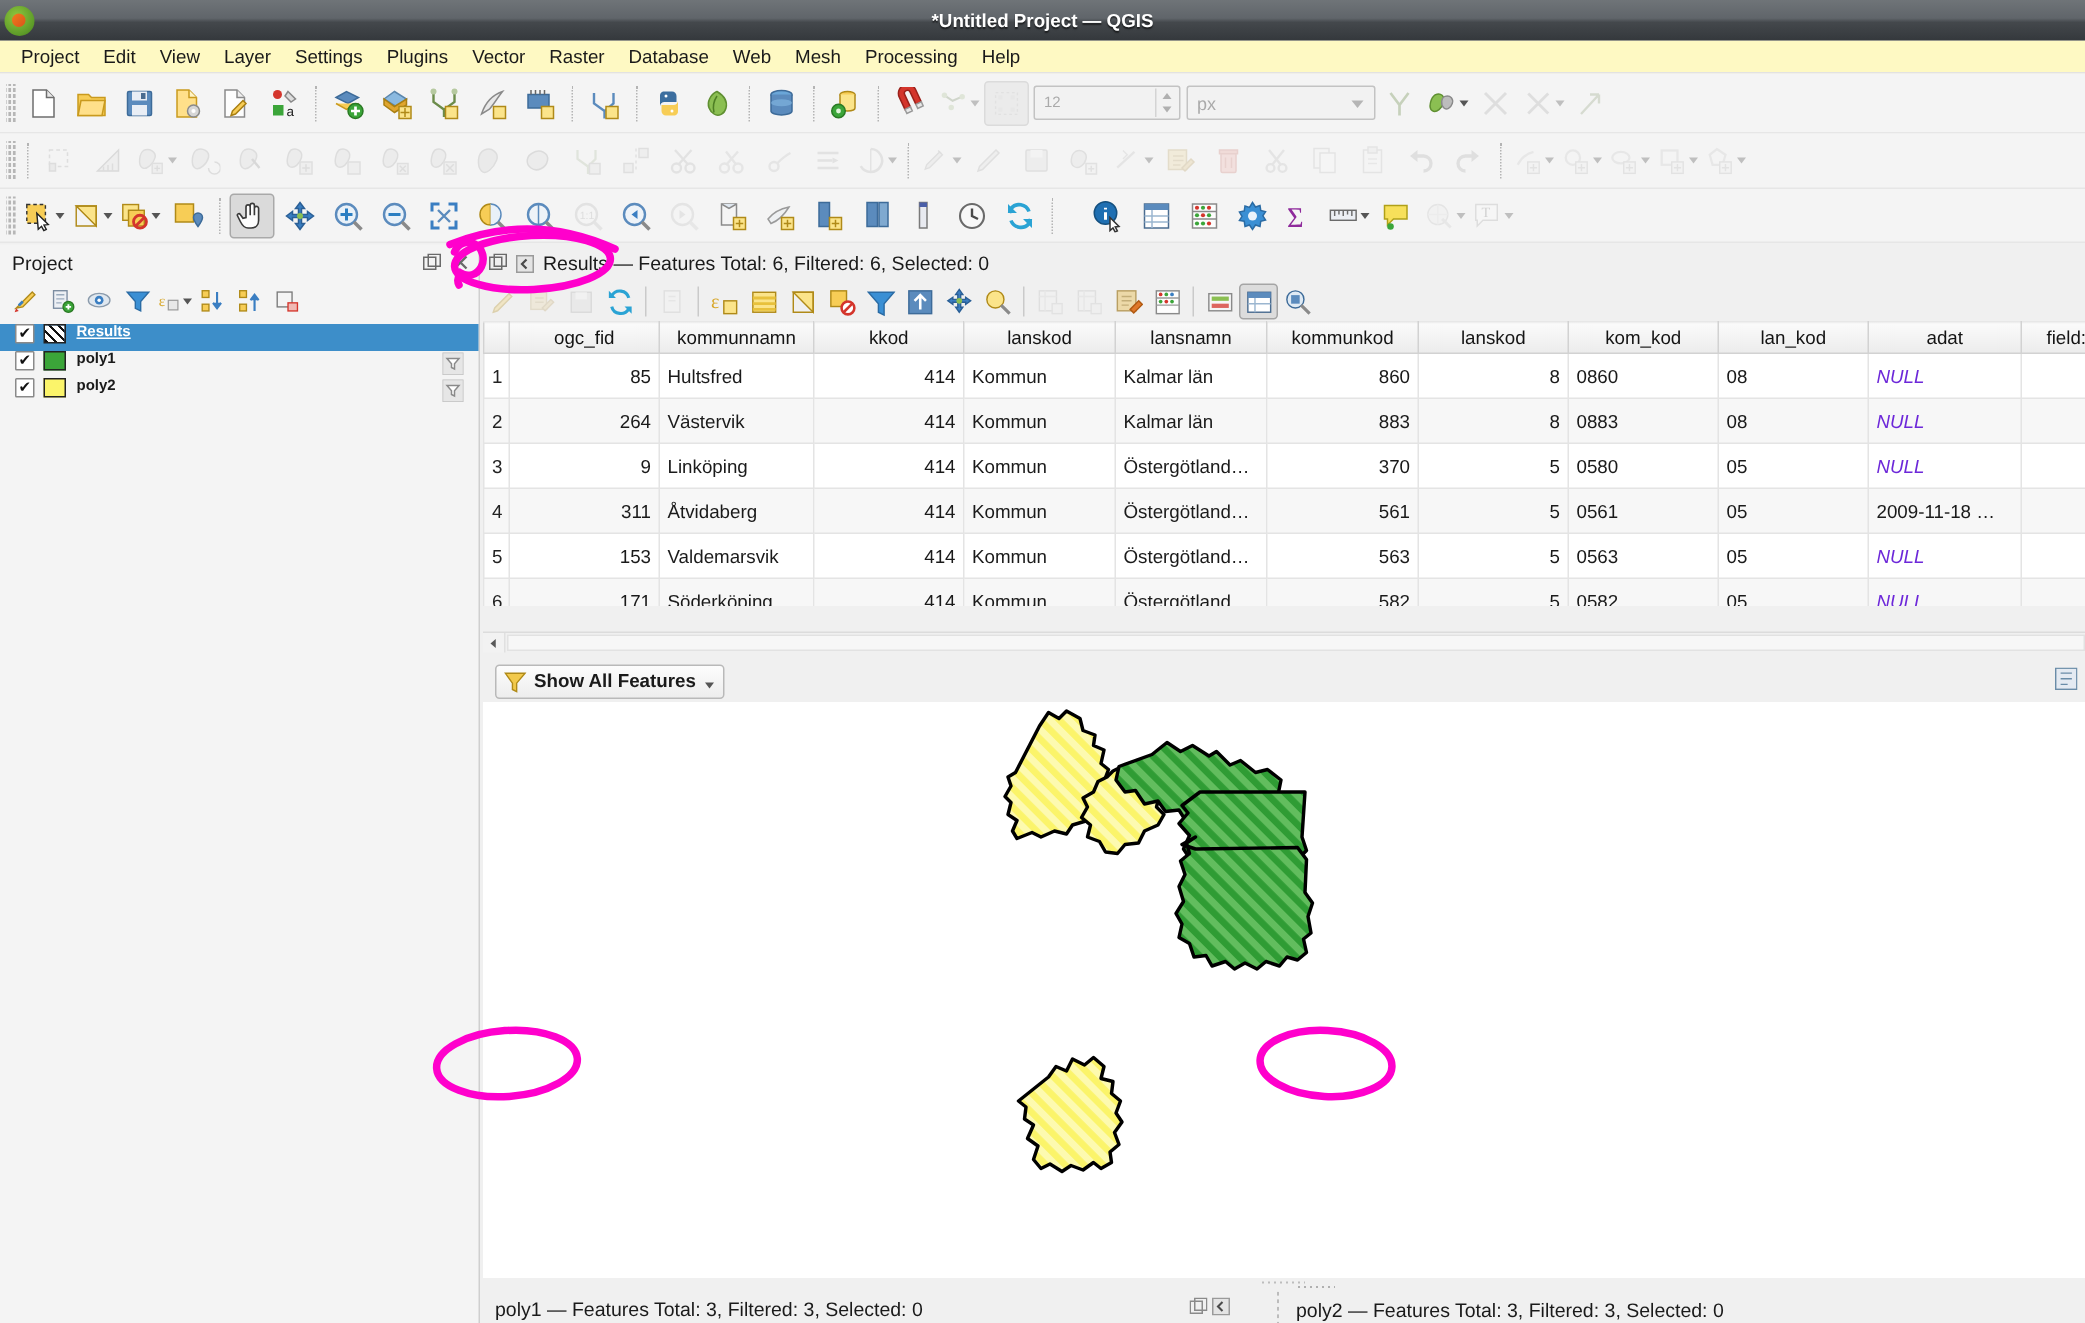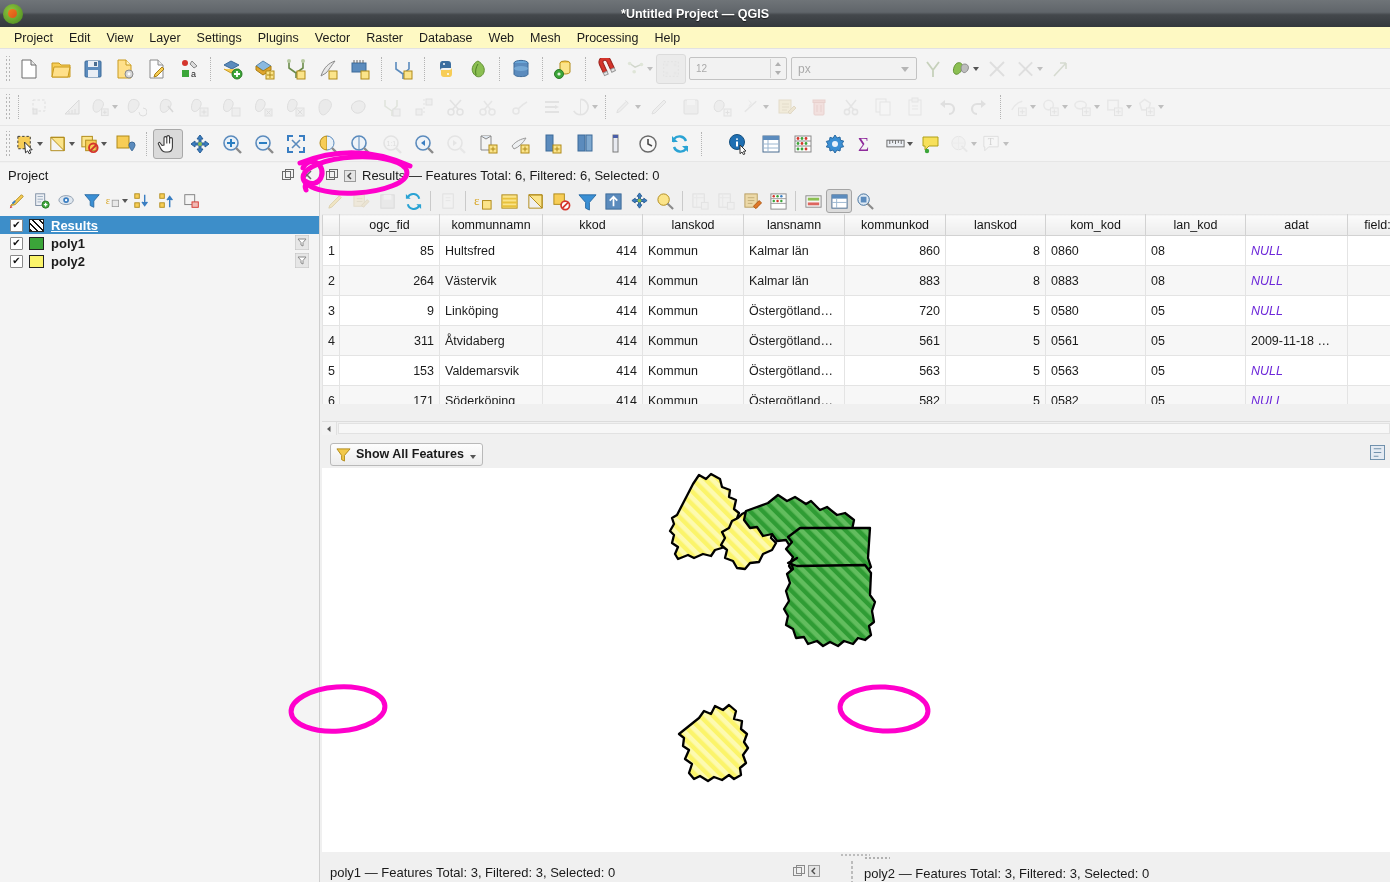--- a/index.html
+++ b/index.html
@@ -104,22 +104,22 @@
     padding: 0 4px 0 8px; font-size: 13px; color: #1a1a1a;
   }
   .panel-head .ptitle { flex: 1; }
   .panel-head .pbtn { width: 16px; height: 16px; margin-left: 3px;
     display: flex; align-items: center; justify-content: center; cursor: default; }
   .layers-toolbar { height: 27px; display: flex; align-items: center; padding-left: 4px; }
   .ltbtn { width: 25px; height: 24px; display: flex; align-items: center;
     justify-content: center; border: 1px solid transparent; border-radius: 3px; cursor: default; }
   .layer-list { margin-top: 2px; }
   .layer-row {
-    height: 18px; display: flex; align-items: center; padding-left: 10px;
-    font-size: 13px; cursor: default; position: relative;
+    height: 18px; display: flex; padding-left: 10px;
+    font-size: 10px; cursor: default; position: relative;
   }
   .layer-row.sel { background: #3d8ec9; color: #fff; }
   .layer-row .cb {
     width: 13px; height: 13px; background: #fff; border: 1px solid #8a8a8a;
     border-radius: 1px; display: flex; align-items: center; justify-content: center;
     margin-right: 6px; flex: none;
   }
   .layer-row .cb::after { content: "✔"; font-size: 10px; color: #111; line-height: 1; }
   .layer-row .swatch { width: 15px; height: 13px; margin-right: 7px; flex: none;
     border: 1px solid #222; }
@@ -1230,21 +1230,21 @@
               <td class="nullv">NULL</td>
               <td></td>
             </tr>
             <tr class="odd">
               <td class="rowhdr">3</td>
               <td class="num">9</td>
               <td>Linköping</td>
               <td class="num">414</td>
               <td>Kommun</td>
               <td>Östergötland…</td>
-              <td class="num">720</td>
+              <td class="num">370</td>
               <td class="num">5</td>
               <td>0580</td>
               <td>05</td>
               <td class="nullv">NULL</td>
               <td></td>
             </tr>
             <tr class="even">
               <td class="rowhdr">4</td>
               <td class="num">311</td>
               <td>Åtvidaberg</td>

